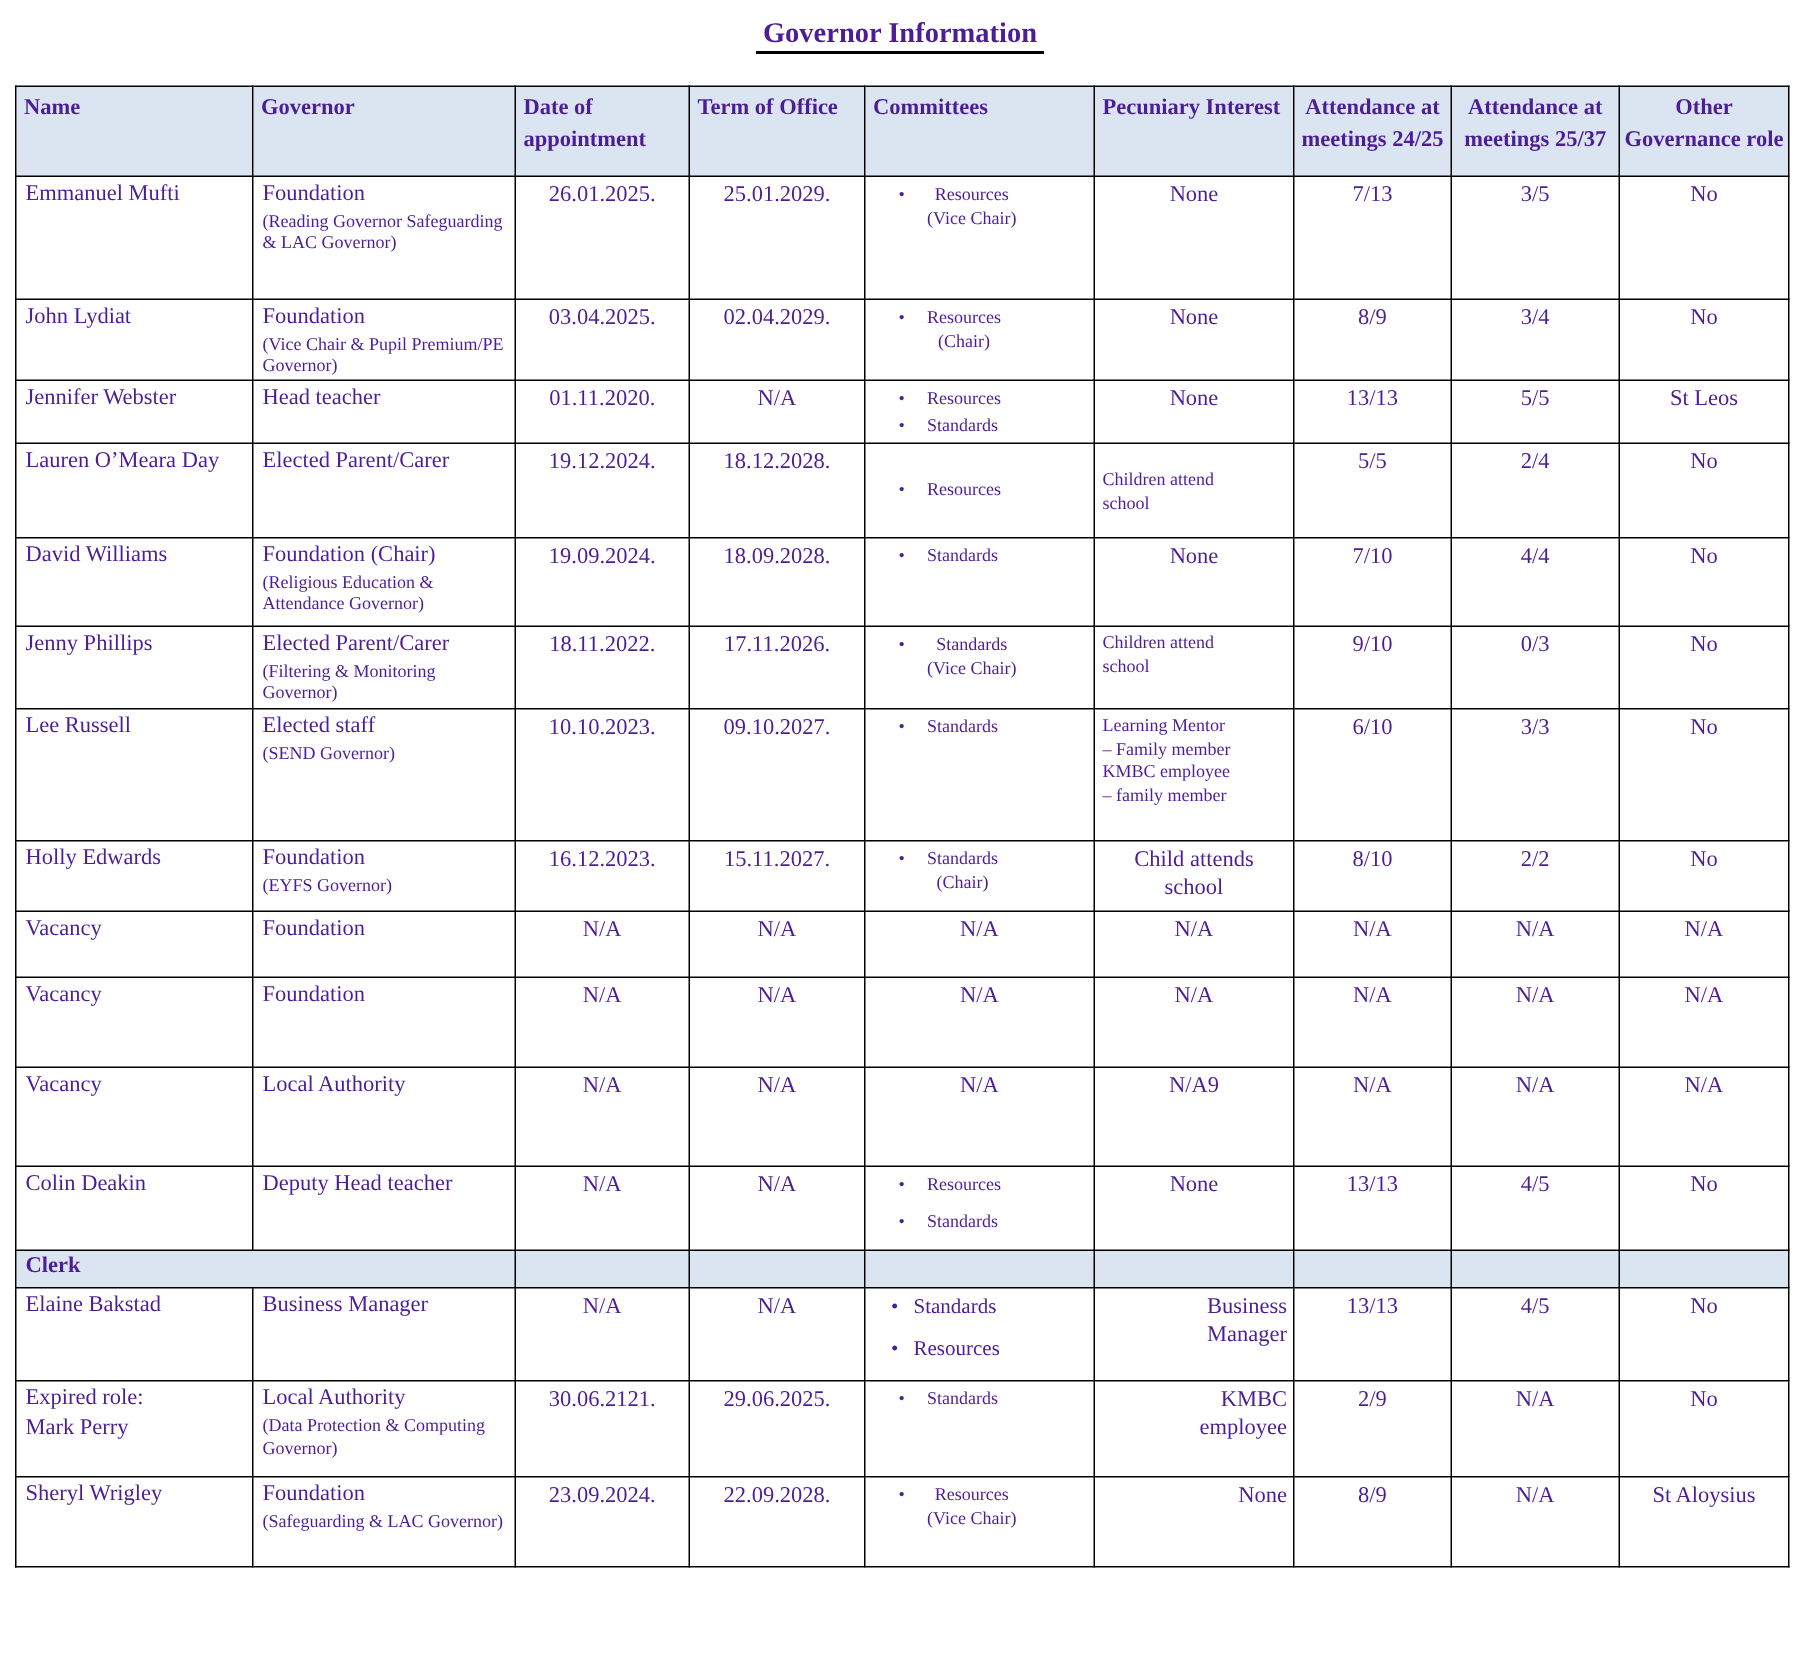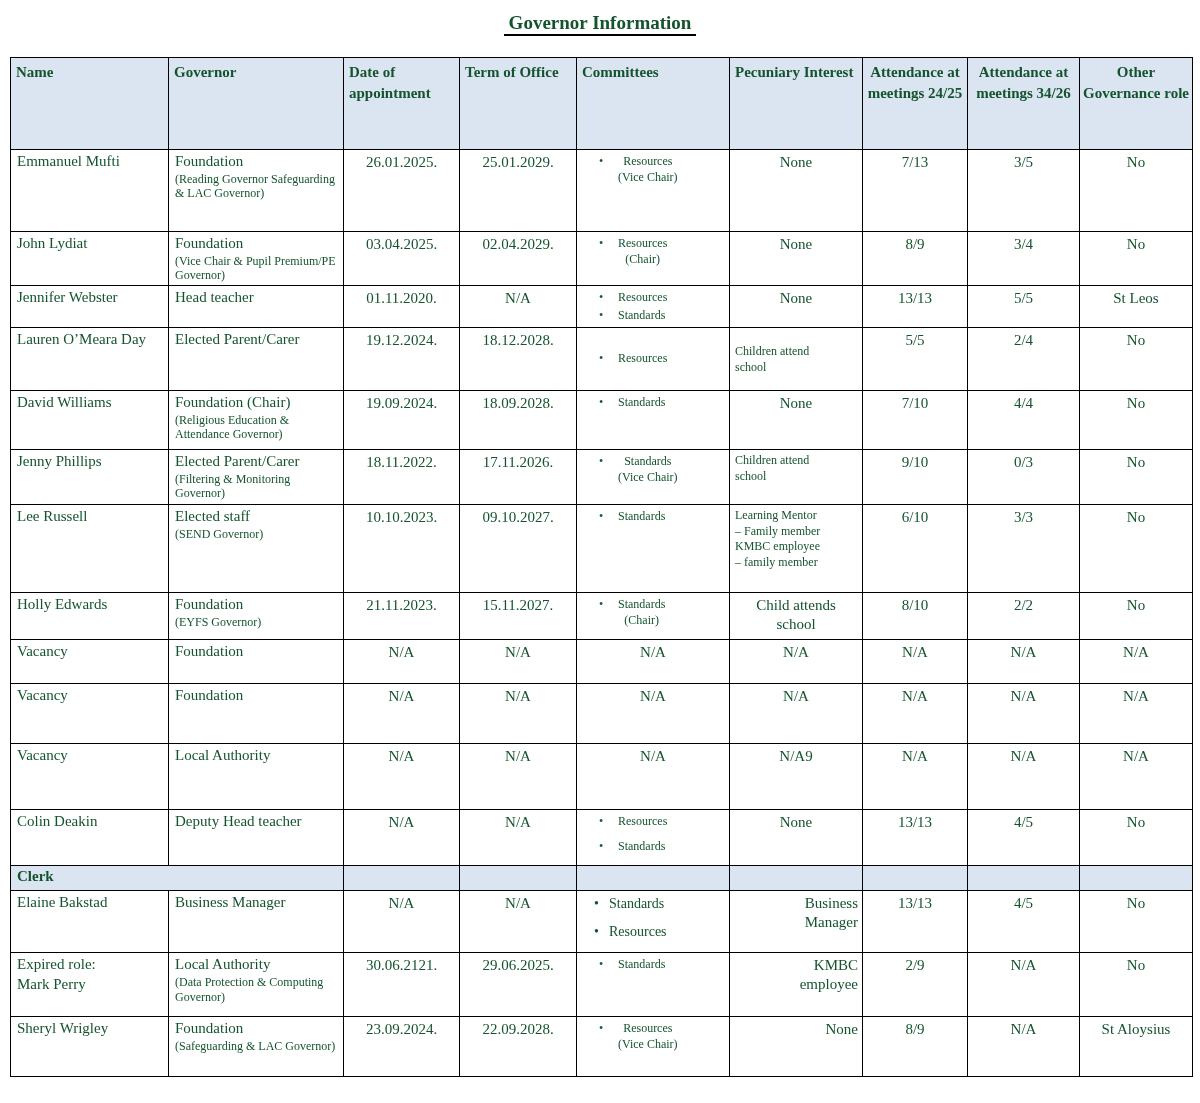--- a/index.html
+++ b/index.html
@@ -1,17 +1,17 @@
 <!DOCTYPE html>
 <html><head>
 <meta charset="utf-8">
 <style>
   html,body{margin:0;padding:0;background:#fff;}
   .page{width:1200px;height:1103px;overflow:hidden;background:#fff;
-        font-family:"Liberation Serif","DejaVu Serif",serif;color:#14532d;}
+        font-family:"Liberation Serif","DejaVu Serif",serif;color:#4c1d95;}
   .title-wrap{padding-top:12px;text-align:center;height:30px;}
   .title{font-size:19px;font-weight:bold;border-bottom:2px solid #000;padding:0 5px 1px 5px;}
   table{border-collapse:collapse;table-layout:fixed;margin-left:10px;margin-top:15px;width:1182px;}
   td,th{border:1px solid #000;vertical-align:top;overflow:hidden;}
   thead th{background:#dbe5f1;font-size:15px;font-weight:bold;text-align:left;
            padding:4px 5px;line-height:1.4;}
   thead th.center{text-align:center;padding-left:2px;padding-right:2px;}
   .name-cell{padding:2px 4px 2px 6px;font-size:15px;white-space:pre-line;line-height:1.3;}
   .gov-cell{padding:2px 4px 2px 6px;font-size:15px;line-height:1.3;}
   .gov-detail{font-size:12px;line-height:1.22;}
@@ -44,29 +44,29 @@
         <col style="width: 175px;">
         <col style="width: 116px;">
         <col style="width: 117px;">
         <col style="width: 153px;">
         <col style="width: 133px;">
         <col style="width: 105px;">
         <col style="width: 112px;">
         <col style="width: 113px;">
       </colgroup>
       <thead>
-        <tr style="height: 92px; border-radius: 12px;">
+        <tr style="height: 60px; border-radius: 12px;">
           <th>Name</th>
           <th>Governor</th>
           <th>Date of appointment</th>
           <th>Term of Office</th>
           <th>Committees</th>
           <th>Pecuniary Interest</th>
           <th class="center">Attendance at meetings 24/25</th>
-          <th class="center">Attendance at meetings 34/26</th>
+          <th class="center">Attendance at meetings 25/37</th>
           <th class="center">Other Governance role</th>
         </tr>
       </thead>
       <tbody>
         <tr style="height: 82px; padding-left: 40px;">
           <td class="name-cell">Emmanuel Mufti</td>
           <td class="gov-cell"><span>Foundation</span><div class="gov-detail">(Reading Governor Safeguarding &amp; LAC Governor)</div></td>
           <td class="val-cell">26.01.2025.</td>
           <td class="val-cell">25.01.2029.</td>
           <td class="comm-cell">
@@ -195,21 +195,21 @@
 – Family member
 KMBC employee
 – family member</td>
           <td class="val-cell">6/10</td>
           <td class="val-cell">3/3</td>
           <td class="val-cell">No</td>
         </tr>
         <tr style="height: 47px;">
           <td class="name-cell">Holly Edwards</td>
           <td class="gov-cell"><span>Foundation</span><div class="gov-detail">(EYFS Governor)</div></td>
-          <td class="val-cell">21.11.2023.</td>
+          <td class="val-cell">16.12.2023.</td>
           <td class="val-cell">15.11.2027.</td>
           <td class="comm-cell">
             <div class="comm">
               <div class="citem">
                 <span class="bullet">•</span>
                 <span class="ctext">Standards<div>(Chair)</div></span>
               </div>
             </div>
           </td>
           <td class="pec-cell">Child attends

